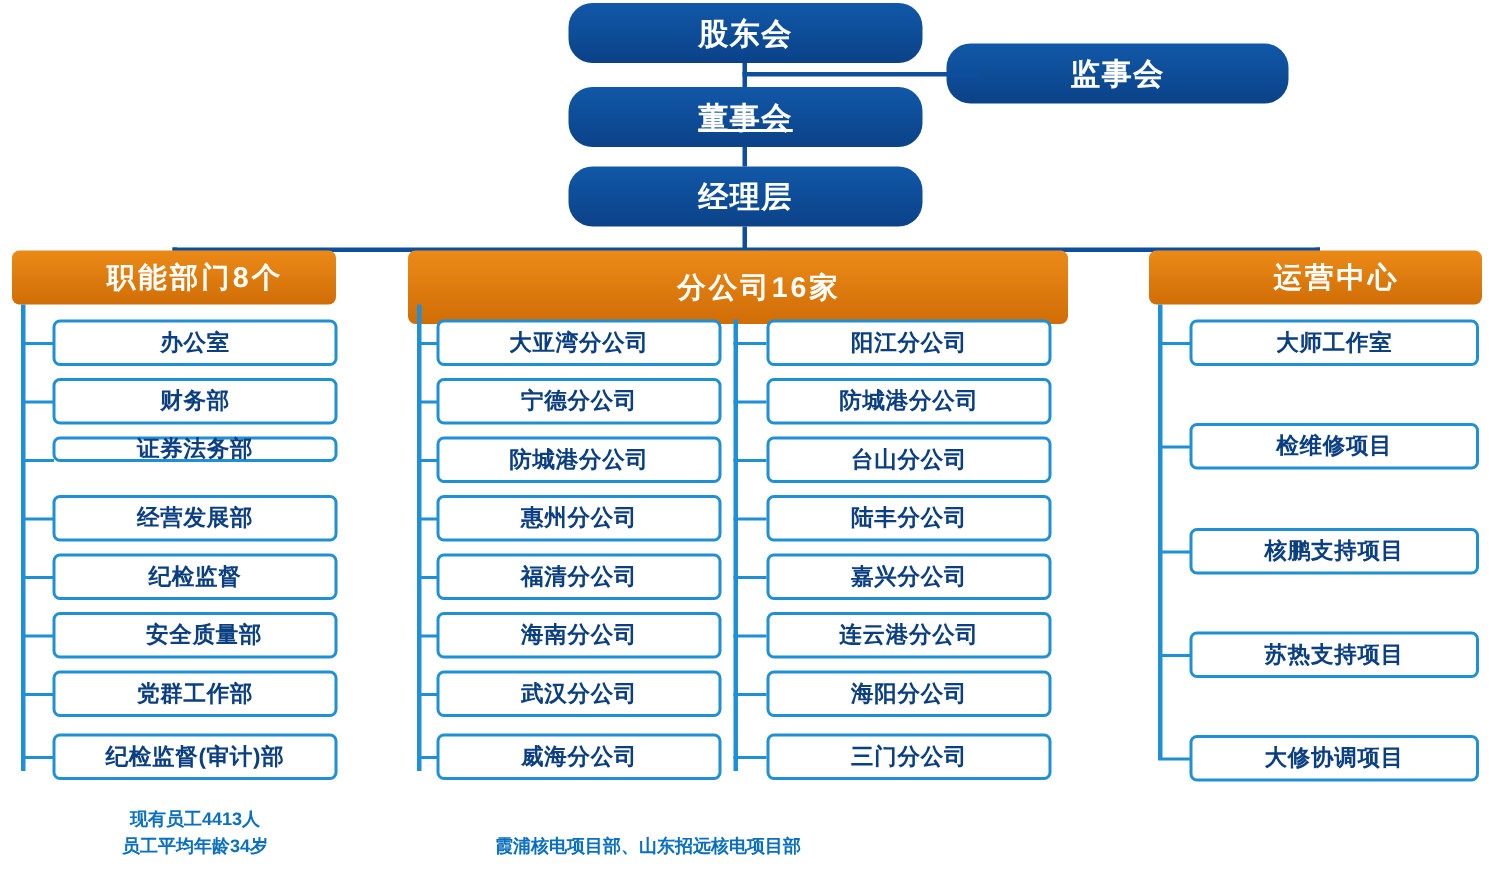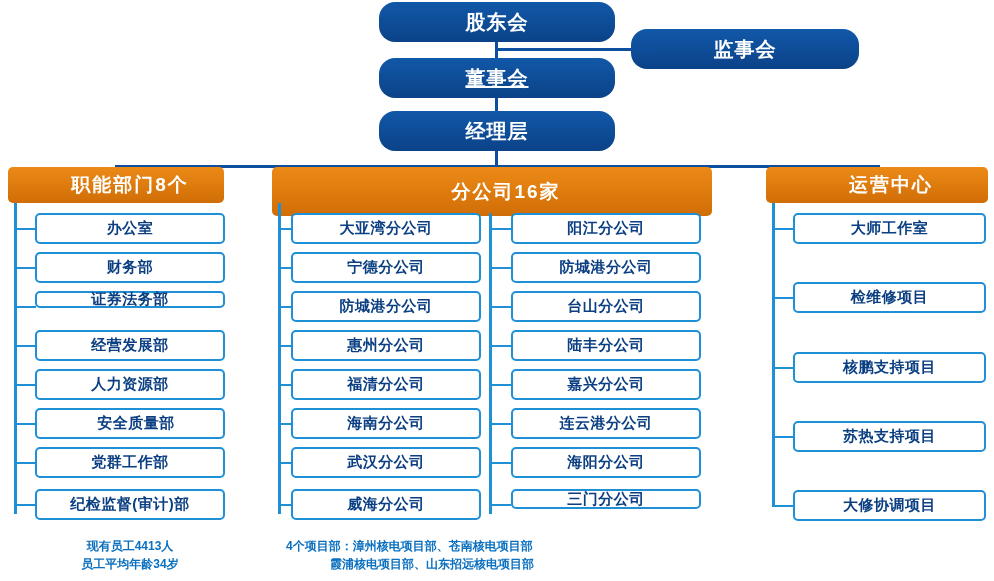--- a/index.html
+++ b/index.html
@@ -116,21 +116,21 @@
   <div class="ln blue-light" style="left:14px; top:345px; width:22px; height:2px;"></div>
   <div class="ln blue-light" style="left:14px; top:384px; width:22px; height:2px;"></div>
   <div class="ln blue-light" style="left:14px; top:423px; width:22px; height:2px;"></div>
   <div class="ln blue-light" style="left:14px; top:462px; width:22px; height:2px;"></div>
   <div class="ln blue-light" style="left:14px; top:504px; width:22px; height:2px;"></div>
 
   <div class="leaf" style="left:35px; top:213px; width:190px; height:31px;">办公室</div>
   <div class="leaf" style="left:35px; top:252px; width:190px; height:31px;">财务部</div>
   <div class="leaf" style="left:35px; top:291px; width:190px; height:17px;text-align:right;">证券法务部</div>
   <div class="leaf" style="left:35px; top:330px; width:190px; height:31px;">经营发展部</div>
-  <div class="leaf" style="left:35px; top:369px; width:190px; height:31px;">人力资源部</div>
+  <div class="leaf" style="left:35px; top:369px; width:190px; height:31px;">纪检监督</div>
   <div class="leaf" style="left:35px; top:408px; width:190px; height:31px;padding-left:12px;">安全质量部</div>
   <div class="leaf" style="left:35px; top:447px; width:190px; height:31px;">党群工作部</div>
   <div class="leaf" style="left:35px; top:489px; width:190px; height:31px;">纪检监督(审计)部</div>
 
   <div class="ln blue-light" style="left:278px; top:203px; width:3px; height:311px;"></div>
   <div class="ln blue-light" style="left:489px; top:213px; width:3px; height:301px;"></div>
 
   <div class="ln blue-light" style="left:278px; top:228px; width:14px; height:2px;"></div>
   <div class="ln blue-light" style="left:278px; top:267px; width:14px; height:2px;"></div>
   <div class="ln blue-light" style="left:278px; top:306px; width:14px; height:2px;"></div>
@@ -158,35 +158,34 @@
   <div class="leaf" style="left:291px; top:447px; width:190px; height:31px;">武汉分公司</div>
   <div class="leaf" style="left:291px; top:489px; width:190px; height:31px;">威海分公司</div>
 
   <div class="leaf" style="left:511px; top:213px; width:190px; height:31px;">阳江分公司</div>
   <div class="leaf" style="left:511px; top:252px; width:190px; height:31px;">防城港分公司</div>
   <div class="leaf" style="left:511px; top:291px; width:190px; height:31px;">台山分公司</div>
   <div class="leaf" style="left:511px; top:330px; width:190px; height:31px;">陆丰分公司</div>
   <div class="leaf" style="left:511px; top:369px; width:190px; height:31px;">嘉兴分公司</div>
   <div class="leaf" style="left:511px; top:408px; width:190px; height:31px;">连云港分公司</div>
   <div class="leaf" style="left:511px; top:447px; width:190px; height:31px;">海阳分公司</div>
-  <div class="leaf" style="left:511px; top:489px; width:190px; height:20px;">三门分公司</div>
+  <div class="leaf" style="left:511px; top:489px; width:190px; height:31px;">三门分公司</div>
 
   <div class="ln blue-light" style="left:772px; top:203px; width:3px; height:303px;"></div>
 
   <div class="ln blue-light" style="left:772px; top:228px; width:22px; height:2px;"></div>
   <div class="ln blue-light" style="left:772px; top:297px; width:22px; height:2px;"></div>
   <div class="ln blue-light" style="left:772px; top:367px; width:22px; height:2px;"></div>
   <div class="ln blue-light" style="left:772px; top:436px; width:22px; height:2px;"></div>
   <div class="ln blue-light" style="left:772px; top:505px; width:22px; height:2px;"></div>
 
   <div class="leaf" style="left:793px; top:213px; width:193px; height:31px;">大师工作室</div>
   <div class="leaf" style="left:793px; top:282px; width:193px; height:31px;">检维修项目</div>
   <div class="leaf" style="left:793px; top:352px; width:193px; height:31px;">核鹏支持项目</div>
   <div class="leaf" style="left:793px; top:421px; width:193px; height:31px;">苏热支持项目</div>
   <div class="leaf" style="left:793px; top:490px; width:193px; height:31px;">大修协调项目</div>
 
   <div class="note center" style="left:35px; top:538px; width:190px;">现有员工4413人</div>
   <div class="note center" style="left:35px; top:556px; width:190px;">员工平均年龄34岁</div>
 
-  <div class="note" style="left:286px; top:538px;">4个项目部：漳州核电项目部、苍南核电项目部</div>
   <div class="note" style="left:330px; top:556px;">霞浦核电项目部、山东招远核电项目部</div>
 
 </div>
 
 </body></html>

